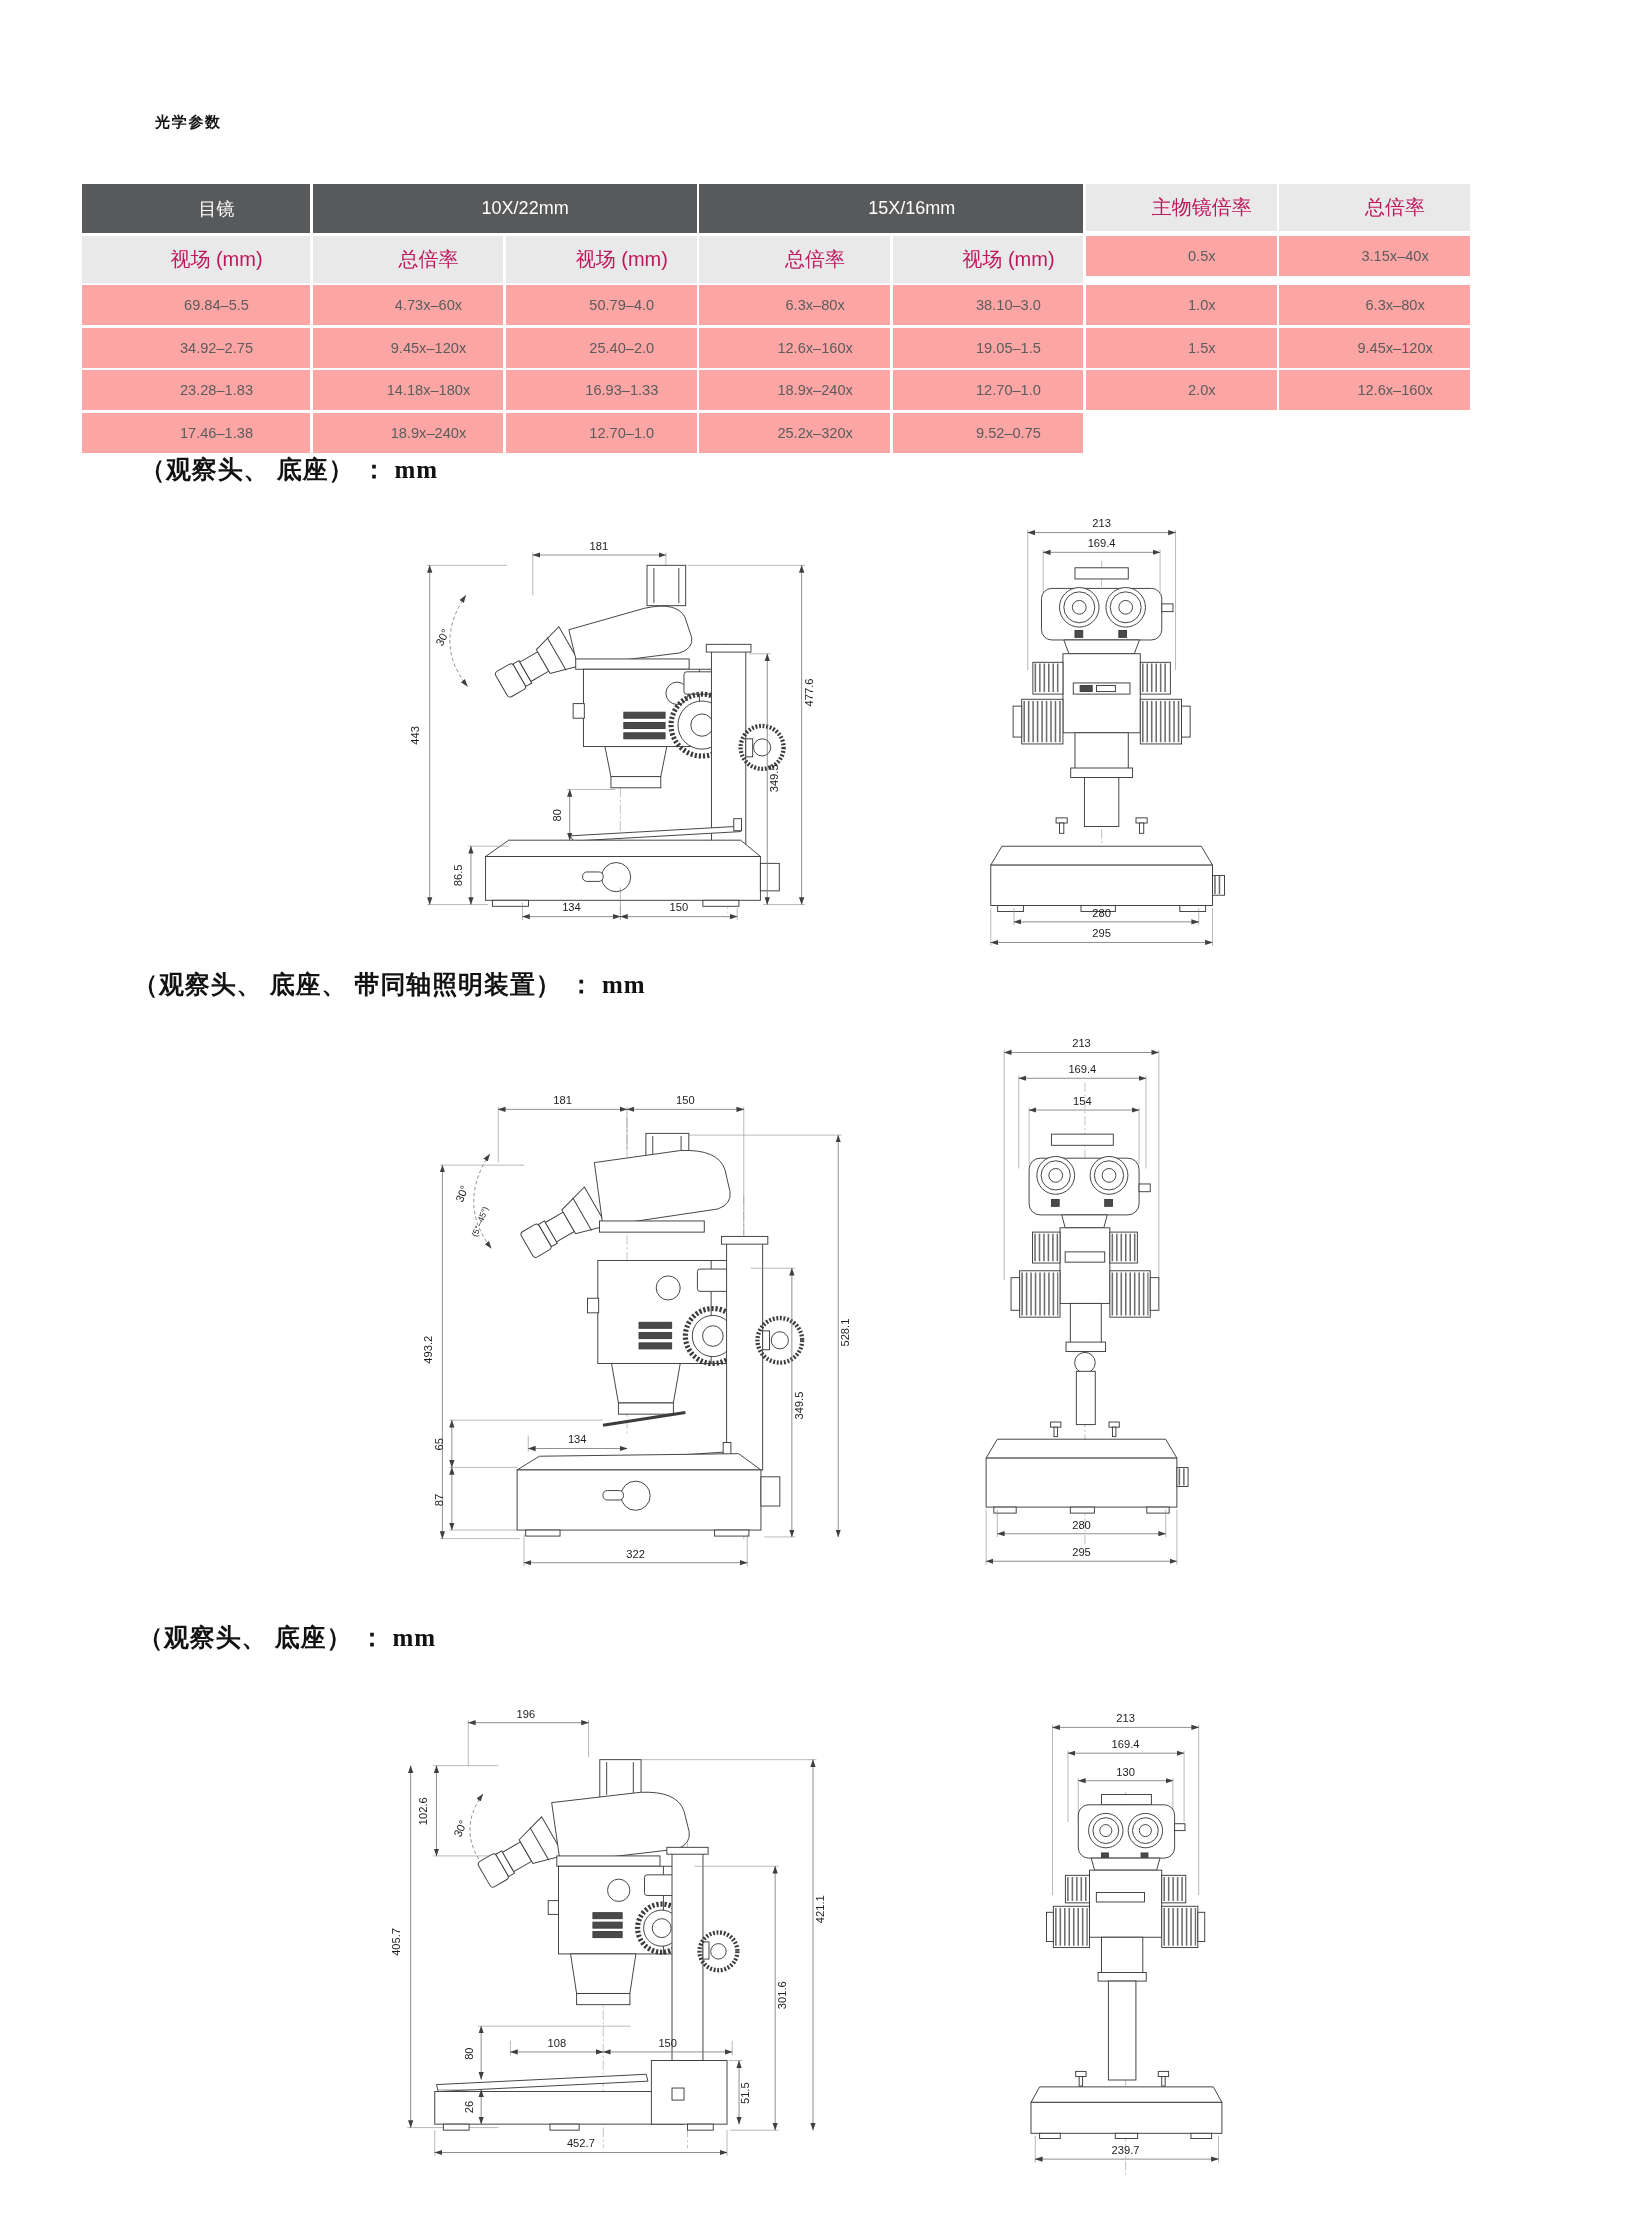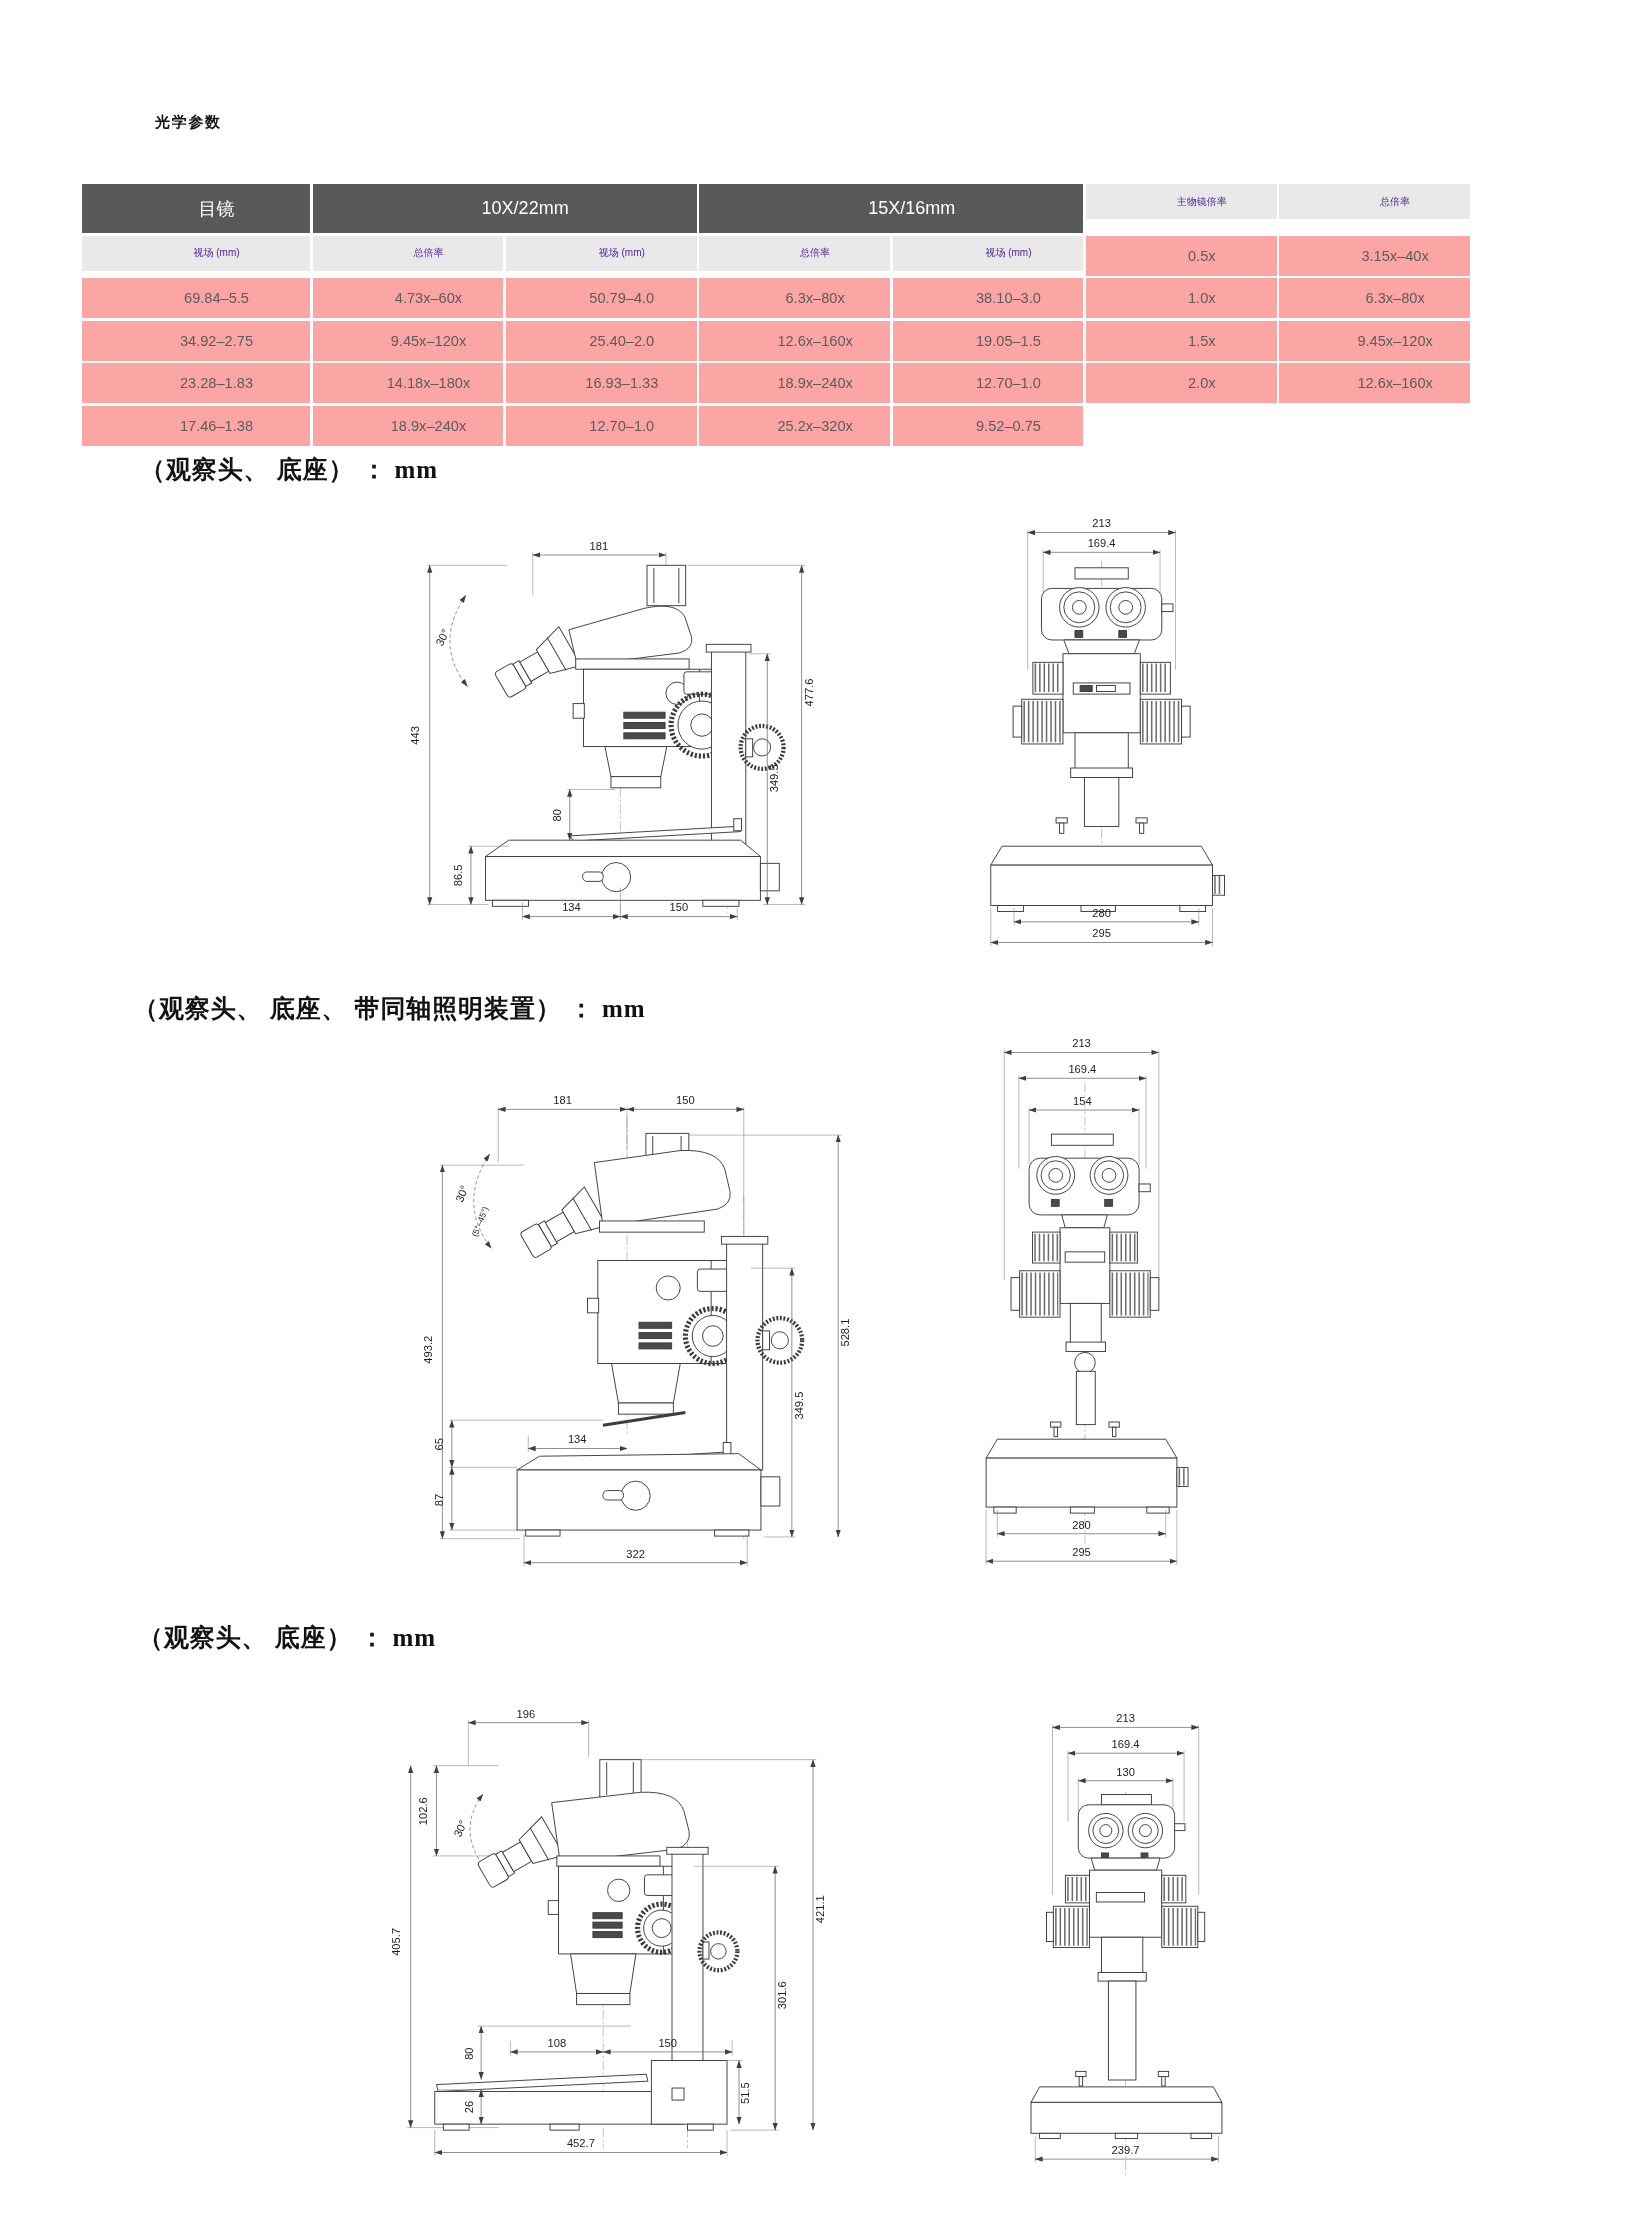--- a/index.html
+++ b/index.html
@@ -5,21 +5,21 @@
   html,body{margin:0;padding:0;background:#fff;}
   .page{position:relative;width:1649px;height:2239px;background:#fff;overflow:hidden;
         font-family:"Liberation Sans","DejaVu Sans",sans-serif;}
   .doc-title{position:absolute;left:155px;top:113px;font-size:15px;font-weight:700;color:#141414;letter-spacing:1.7px;}
   .sec-heading{position:absolute;font-size:25px;font-weight:700;color:#121212;letter-spacing:0.9px;font-family:Liberation Serif, serif;}
   
   .tbl{position:absolute;left:82px;top:184px;width:1388px;display:grid;
        grid-template-columns:228px repeat(6,1fr);gap:2.6px;background:#fff;}
   .tbl div{display:flex;align-items:center;justify-content:center;padding-left:41px;}
   .h1{background:#58595B;color:#fff;font-size:18px;height:49px;font-weight:400;}
-  .h2{background:#E9E9E9;color:#4c1d95;font-size:10px;height:35px;}
+  .h2{background:#E9E9E9;color:#be185d;font-size:20px;height:47px;}
   .cell{background:#fca5a5;color:#5c5c5c;font-size:14.6px;height:40px;}
   
   svg{position:absolute;overflow:visible;}
   .dl{stroke:#6e6e6e;stroke-width:0.9;fill:none;}
   .ext{stroke:#8a8a8a;stroke-width:0.7;fill:none;}
   .cl{stroke:#9a9a9a;stroke-width:0.7;fill:none;stroke-dasharray:11 3 2.5 3;}
   .dr{stroke:#3c3c3c;stroke-width:1.1;fill:none;}
   .drf{stroke:#3c3c3c;stroke-width:1.1;fill:#ffffff;}
   .drk{stroke:#3c3c3c;stroke-width:1.1;fill:#4a4a4a;}
   .kn{stroke:#3c3c3c;stroke-width:6;stroke-dasharray:2.6 2.2;fill:none;}
@@ -239,21 +239,21 @@
     <line class="ext" x1="50" y1="462" x2="50" y2="482"></line>
     <line class="ext" x1="265" y1="462" x2="265" y2="482"></line>
     <line class="dl" x1="50" y1="478" x2="265" y2="478" marker-start="url(#arr)" marker-end="url(#arr)"></line>
     <text class="dim" x="152" y="472" text-anchor="middle">280</text>
     <line class="ext" x1="23" y1="462" x2="23" y2="506"></line>
     <line class="ext" x1="281" y1="462" x2="281" y2="506"></line>
     <line class="dl" x1="23" y1="502" x2="281" y2="502" marker-start="url(#arr)" marker-end="url(#arr)"></line>
     <text class="dim" x="152" y="496" text-anchor="middle">295</text>
   </svg>
 
-  <div class="sec-heading" style="left:133px;top:992px;">（观察头、 底座、 带同轴照明装置） ： mm</div>
+  <div class="sec-heading" style="left:133px;top:968px;">（观察头、 底座、 带同轴照明装置） ： mm</div>
 
   <svg style="left:378px;top:1066px;" width="498" height="516" viewBox="0 0 580 600">
     <line class="cl" x1="290" y1="60" x2="290" y2="430"></line>
     <line class="cl" x1="426" y1="150" x2="426" y2="552"></line>
 
     <line class="ext" x1="140" y1="47" x2="140" y2="112"></line>
     <line class="ext" x1="290" y1="47" x2="290" y2="98"></line>
     <line class="ext" x1="426" y1="47" x2="426" y2="196"></line>
     <line class="dl" x1="140" y1="50" x2="290" y2="50" marker-start="url(#arr)" marker-end="url(#arr)"></line>
     <line class="dl" x1="290" y1="50" x2="426" y2="50" marker-start="url(#arr)" marker-end="url(#arr)"></line>

